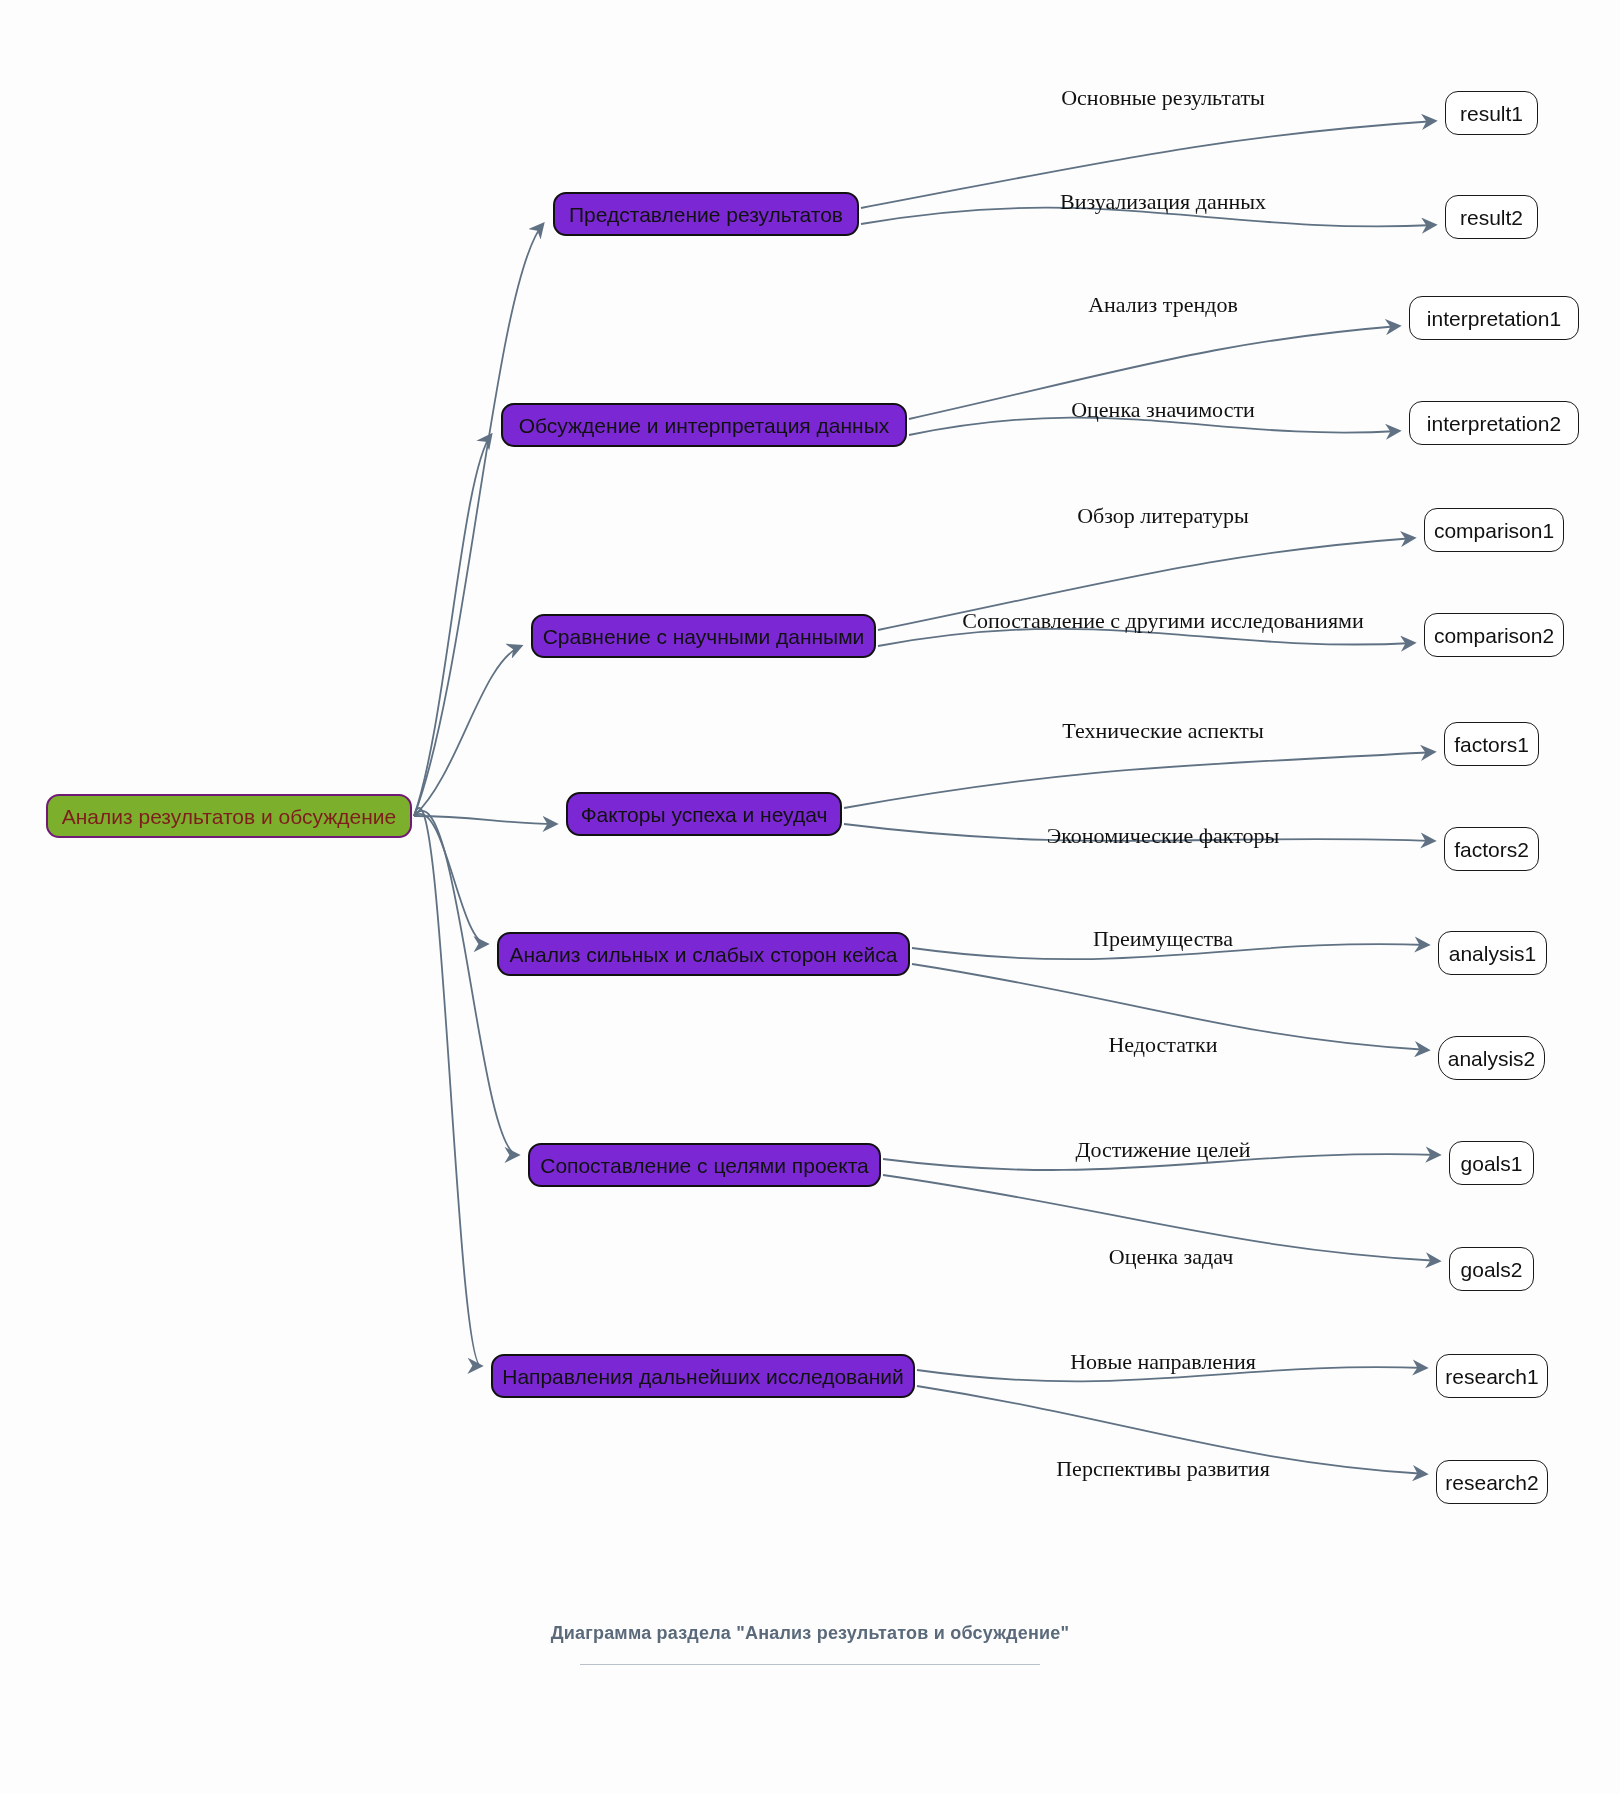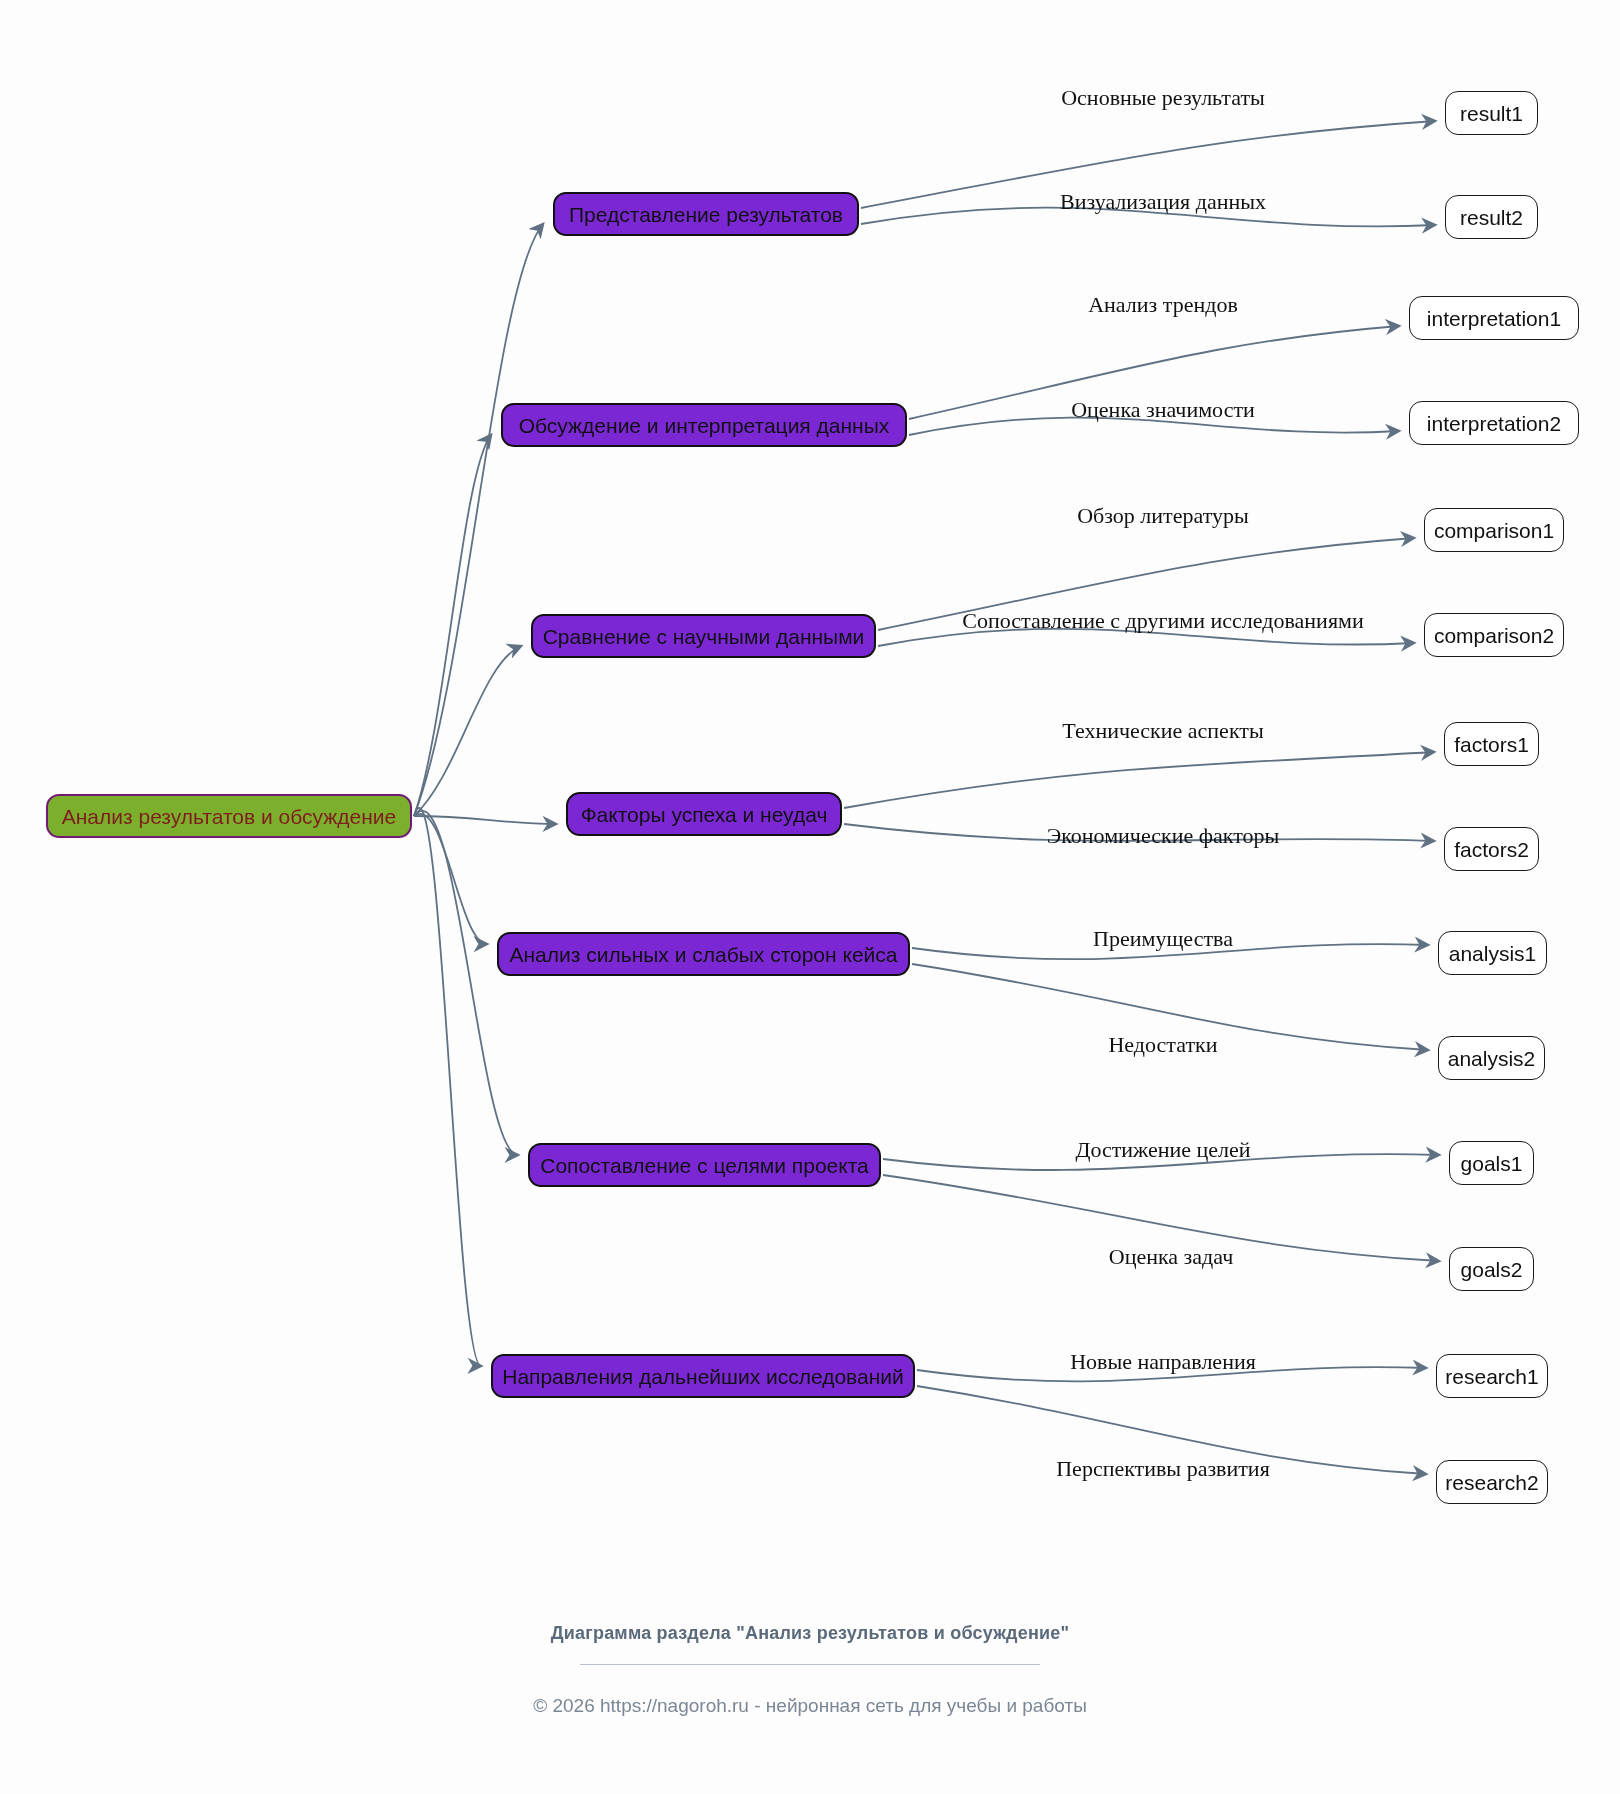--- a/index.html
+++ b/index.html
@@ -167,21 +167,21 @@
       </div>
       <div class="node leaf" style="left: 1444px; top: 827px; width: 95px;">
         <span>factors2</span>
       </div>
       <div class="node branch" style="left: 497px; top: 932px; width: 413px;">
         <span>Анализ сильных и слабых сторон кейса</span>
       </div>
       <div class="node leaf" style="left: 1438px; top: 931px; width: 109px;">
         <span>analysis1</span>
       </div>
-      <div class="node leaf" style="left: 1438px; top: 1036px; width: 107px;">
+      <div class="node leaf" style="left: 1438px; top: 1036px; width: 107px; border-radius: 19px;">
         <span>analysis2</span>
       </div>
       <div class="node branch" style="left: 528px; top: 1143px; width: 353px;">
         <span>Сопоставление с целями проекта</span>
       </div>
       <div class="node leaf" style="left: 1449px; top: 1141px; width: 85px;">
         <span>goals1</span>
       </div>
       <div class="node leaf" style="left: 1449px; top: 1247px; width: 85px;">
         <span>goals2</span>
@@ -209,16 +209,15 @@
       <div class="edge-label" style="left: 1163px; top: 1034px;">Недостатки</div>
       <div class="edge-label" style="left: 1163px; top: 1139px;">Достижение целей</div>
       <div class="edge-label" style="left: 1163px; top: 1246px; margin-left: 8px;">Оценка задач</div>
       <div class="edge-label" style="left: 1163px; top: 1351px;">Новые направления</div>
       <div class="edge-label" style="left: 1163px; top: 1458px;">Перспективы развития</div>
     </div>
 
   <div id="footer" style="top:1620px;">
     <div id="footer-title">Диаграмма раздела "Анализ результатов и обсуждение"</div>
     <div id="footer-rule"></div>
-    <div id="footer-copy">© 2026 https://nagoroh.ru - нейронная сеть для учебы и работы</div>
   </div>
 
 </div>
 
 </body></html>

